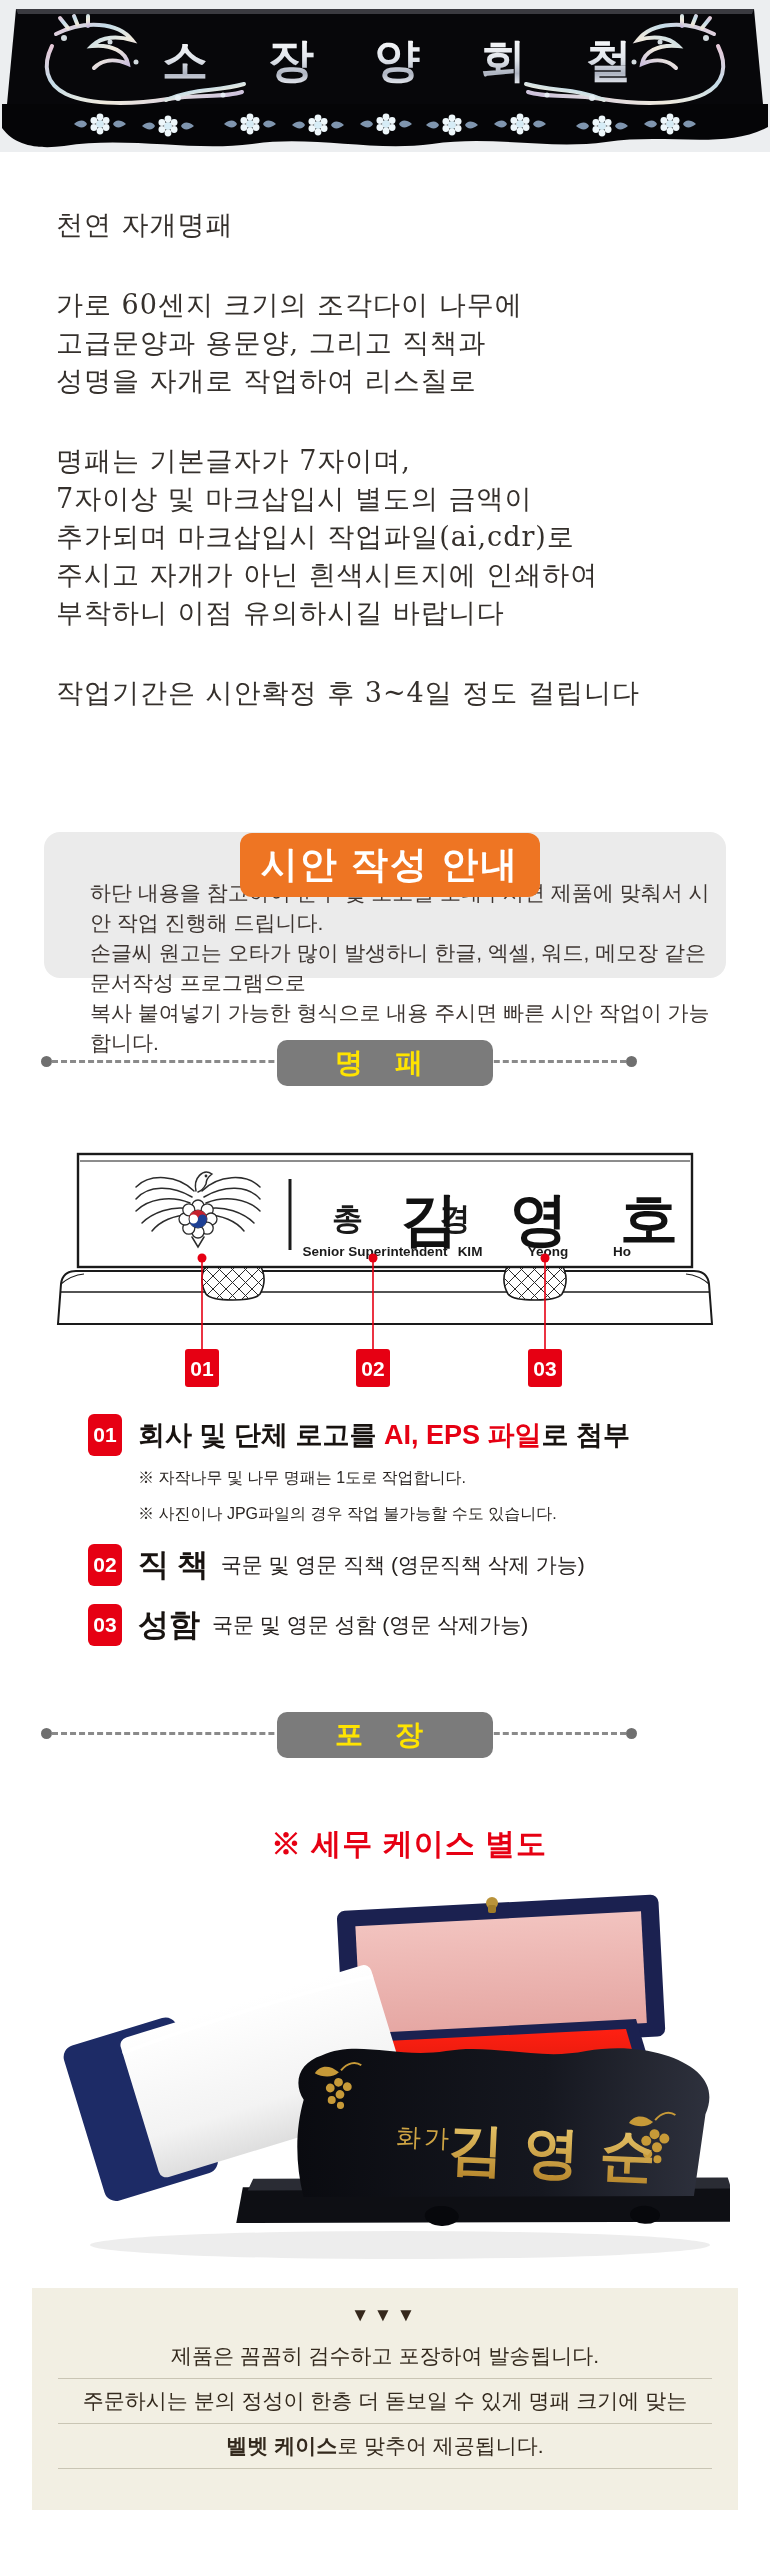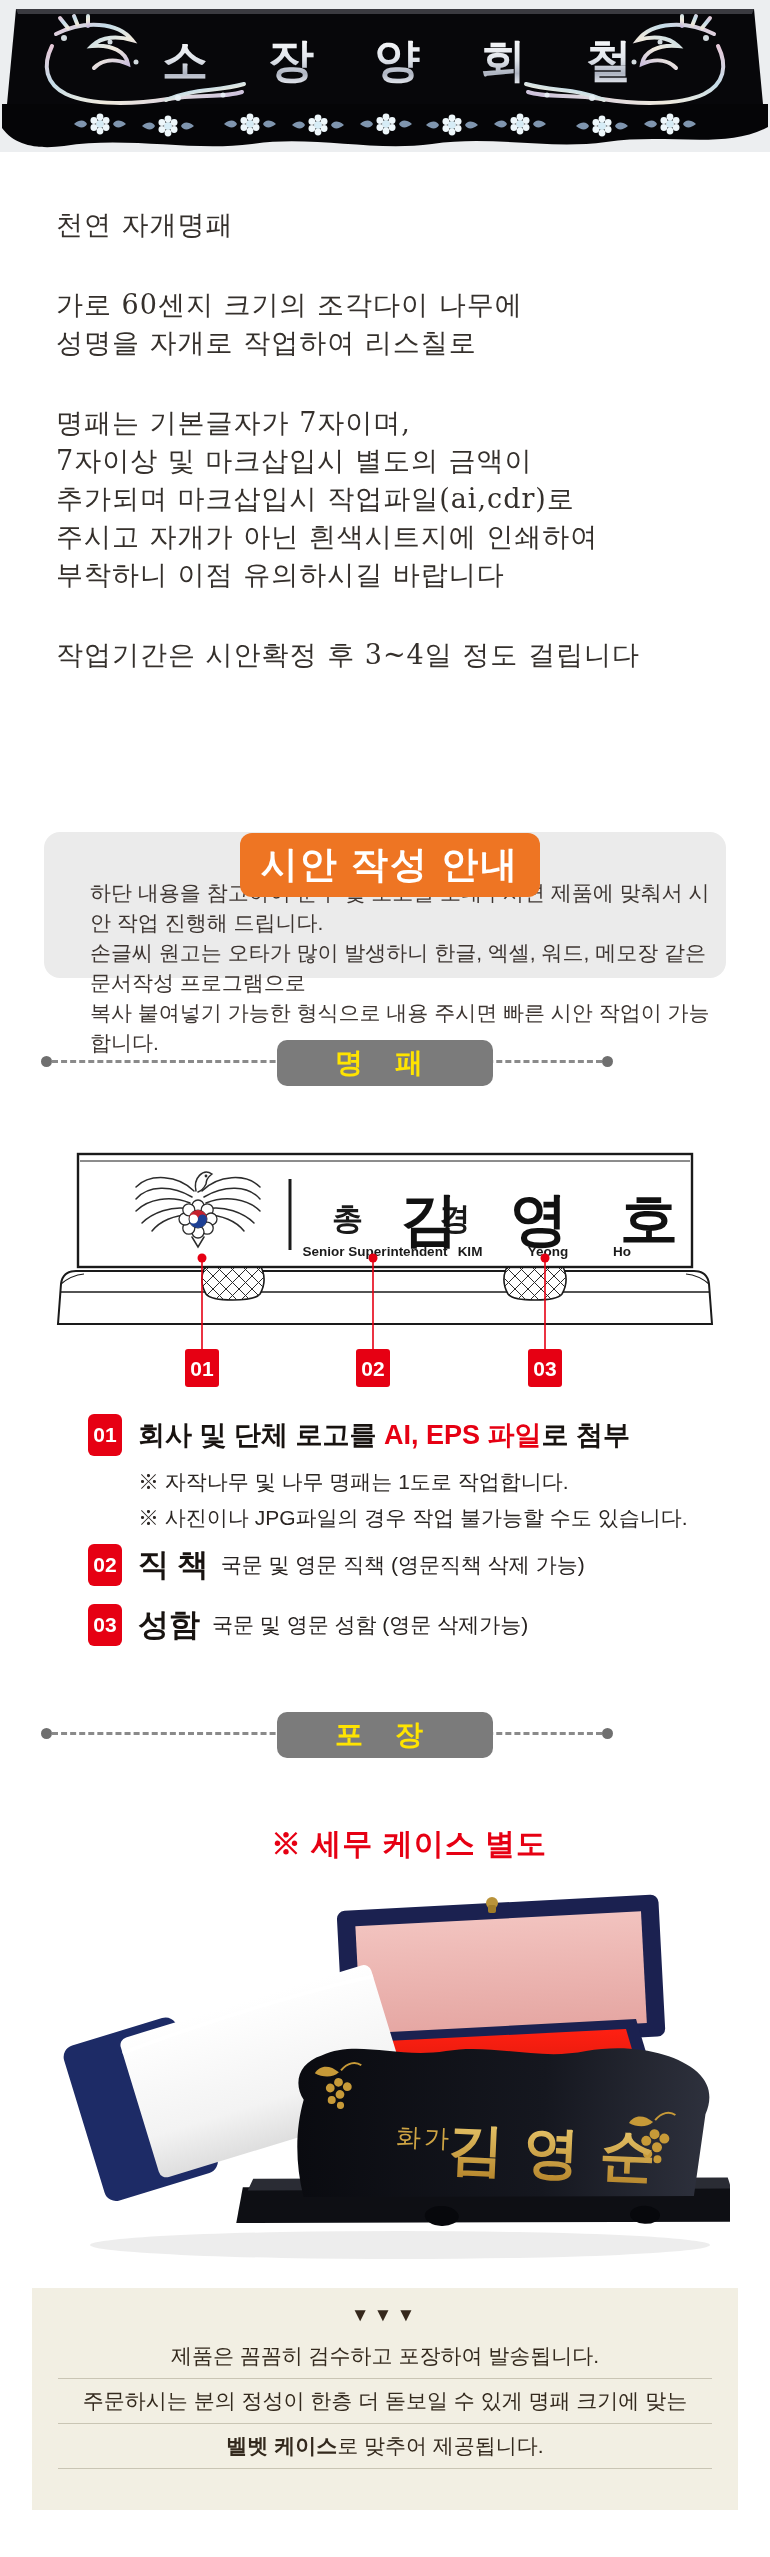--- a/index.html
+++ b/index.html
@@ -20,21 +20,21 @@
   .guide-box{position:absolute;left:44px;top:832px;width:682px;height:146px;
              background:#ebebeb;border-radius:16px;}
   .guide-btn{position:absolute;left:240px;top:801px;width:300px;height:64px;
              background:#ee7523;border-radius:12px;color:#fff;font-weight:bold;
              font-size:37px;letter-spacing:2px;display:flex;align-items:center;
              justify-content:center;z-index:3;margin-top:32px;}
   .guide-text{position:absolute;left:90px;top:878px;width:630px;
               font-size:21px;line-height:30px;color:#3d3531;}
 
   
-  .divider{position:absolute;left:0;width:654px;height:50px;}
+  .divider{position:absolute;left:0;width:654px;height:50px;padding-left:24px;}
   .divider .dash{position:absolute;left:52px;right:52px;top:20px;
                  border-top:3px dashed #8a8a8a;}
   .divider .dot{position:absolute;top:16px;width:11px;height:11px;border-radius:50%;
                 background:#6f6f6f;}
   .divider .dot.l{left:41px;} .divider .dot.r{right:41px;}
   .divider .badge{position:absolute;left:277px;top:0;width:216px;height:46px;
                   background:#7b7b7b;border-radius:10px;color:#ffe400;
                   font-size:28px;font-weight:bold;letter-spacing:12px;
                   display:flex;align-items:center;justify-content:center;z-index:2;}
 
@@ -43,21 +43,21 @@
 
   
   .num-badge{display:inline-flex;width:34px;height:42px;background:#e60013;
              border-radius:6px;color:#fff;font-weight:bold;font-size:21px;
              align-items:center;justify-content:center;flex:0 0 auto;}
   .item{position:absolute;left:88px;display:flex;align-items:center;gap:16px;}
   .item .title{font-size:27px;font-weight:bold;color:#181310;white-space:nowrap;}
   .item .title .red{color:#e60013;}
   .item .big{font-size:31px;font-weight:bold;color:#181310;white-space:nowrap;}
   .item .desc{font-size:21px;color:#272220;white-space:nowrap;margin-left:-4px;}
-  .note{position:absolute;left:138px;font-size:21px;color:#2b2623;white-space:nowrap;}
+  .note{position:absolute;left:138px;font-size:16px;color:#2b2623;white-space:nowrap;}
 
   
   .pack-note{position:absolute;left:0;top:1824px;width:770px;text-align:center;
              color:#e60013;font-size:30px;font-weight:bold;letter-spacing:1px;margin-left:24px;}
   .photo{position:absolute;left:40px;top:1893px;width:690px;height:378px;}
 
   
   .footer{position:absolute;left:32px;top:2288px;width:706px;height:222px;
           background:#f2efe3;}
   .footer .arrows{margin:16px 0 8px 0;text-align:center;color:#35281c;
@@ -139,20 +139,21 @@
         <use href="#medal" x="520" y="124"></use>
           <use href="#medal" x="602" y="126"></use>
         <use href="#medal" x="670" y="124"></use>
       </g>
     </svg>
   </div>
 
   <div class="intro">
     <div class="cal-line">천연 자개명패</div>
     <div class="cal-line gap">가로 60센지 크기의 조각다이 나무에</div>
+    <div class="cal-line">고급문양과 용문양, 그리고 직책과</div>
     <div class="cal-line">성명을 자개로 작업하여 리스칠로</div>
     <div class="cal-line gap">명패는 기본글자가 7자이며,</div>
     <div class="cal-line">7자이상 및 마크삽입시 별도의 금액이</div>
     <div class="cal-line">추가되며 마크삽입시 작업파일(ai,cdr)로</div>
     <div class="cal-line">주시고 자개가 아닌 흰색시트지에 인쇄하여</div>
     <div class="cal-line">부착하니 이점 유의하시길 바랍니다</div>
     <div class="cal-line gap">작업기간은 시안확정 후 3~4일 정도 걸립니다</div>
   </div>
 
   <div class="guide-btn">시안 작성 안내</div>

